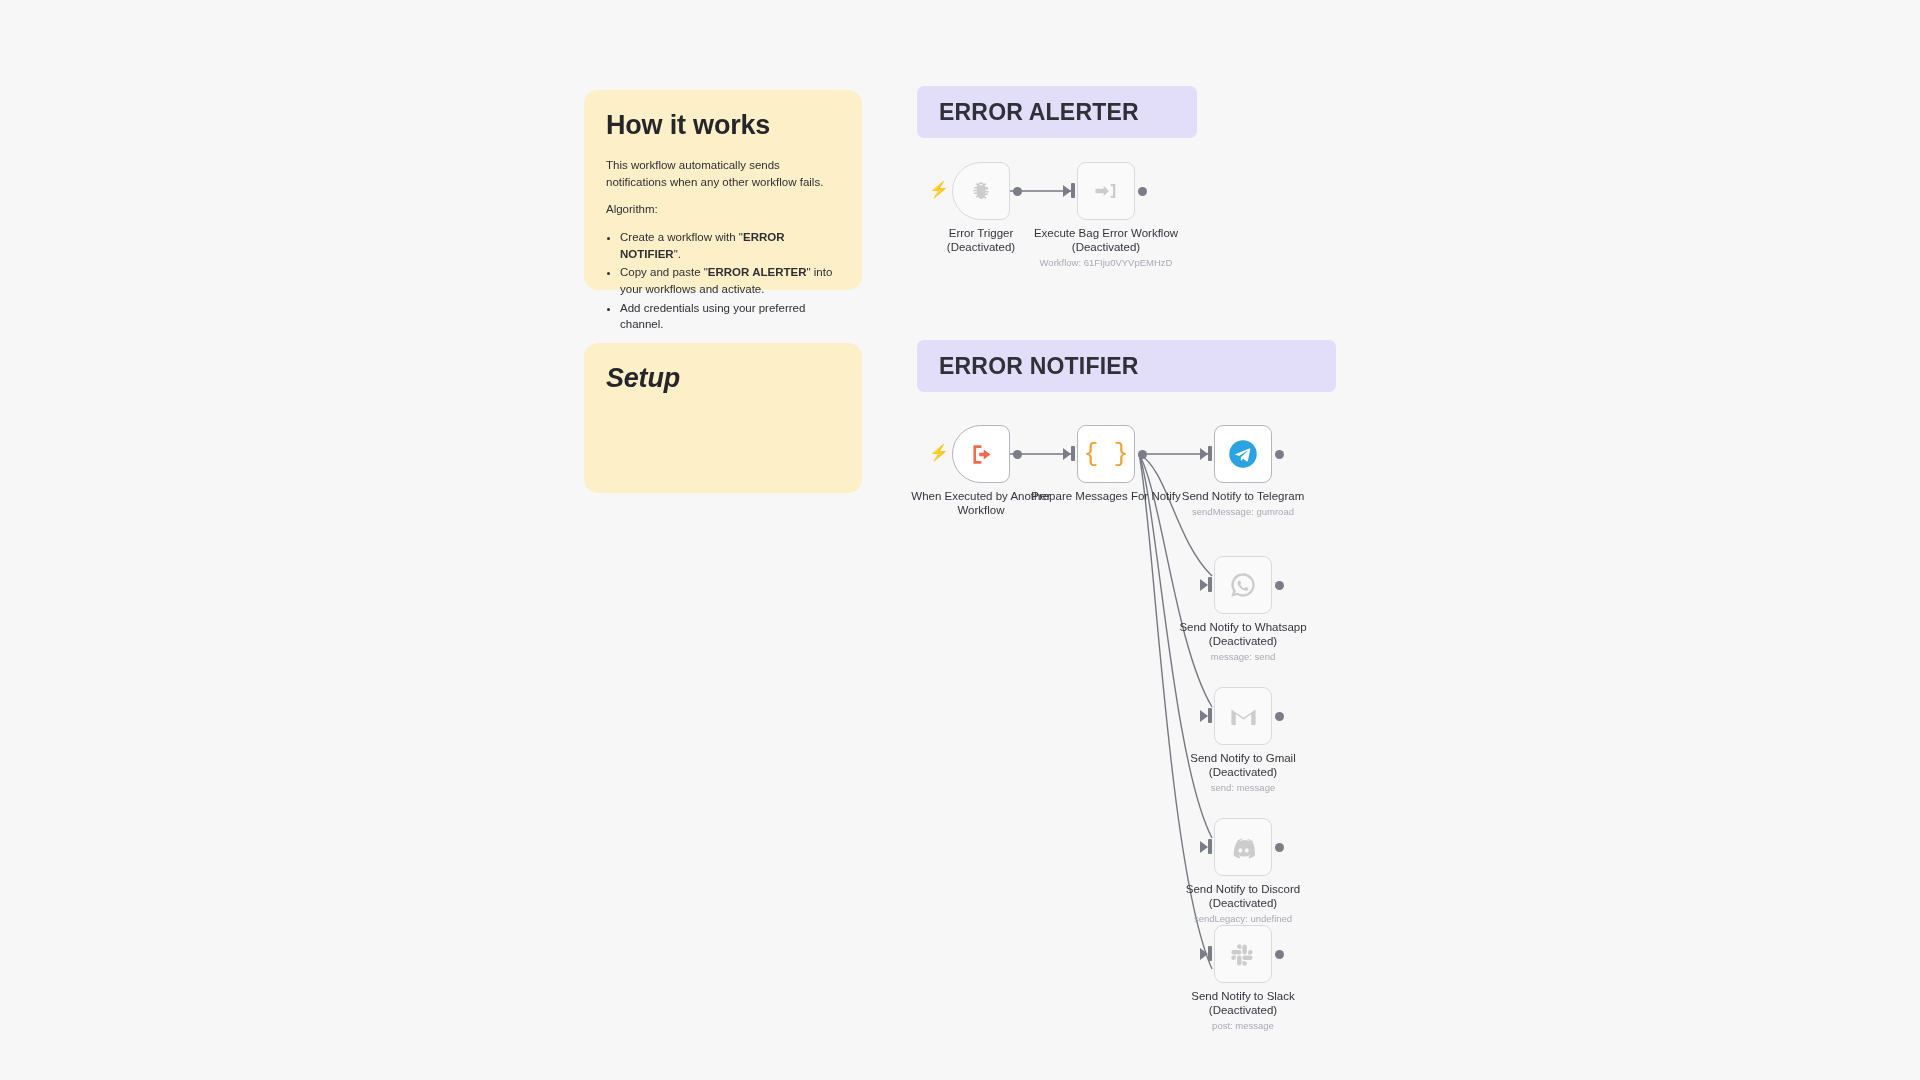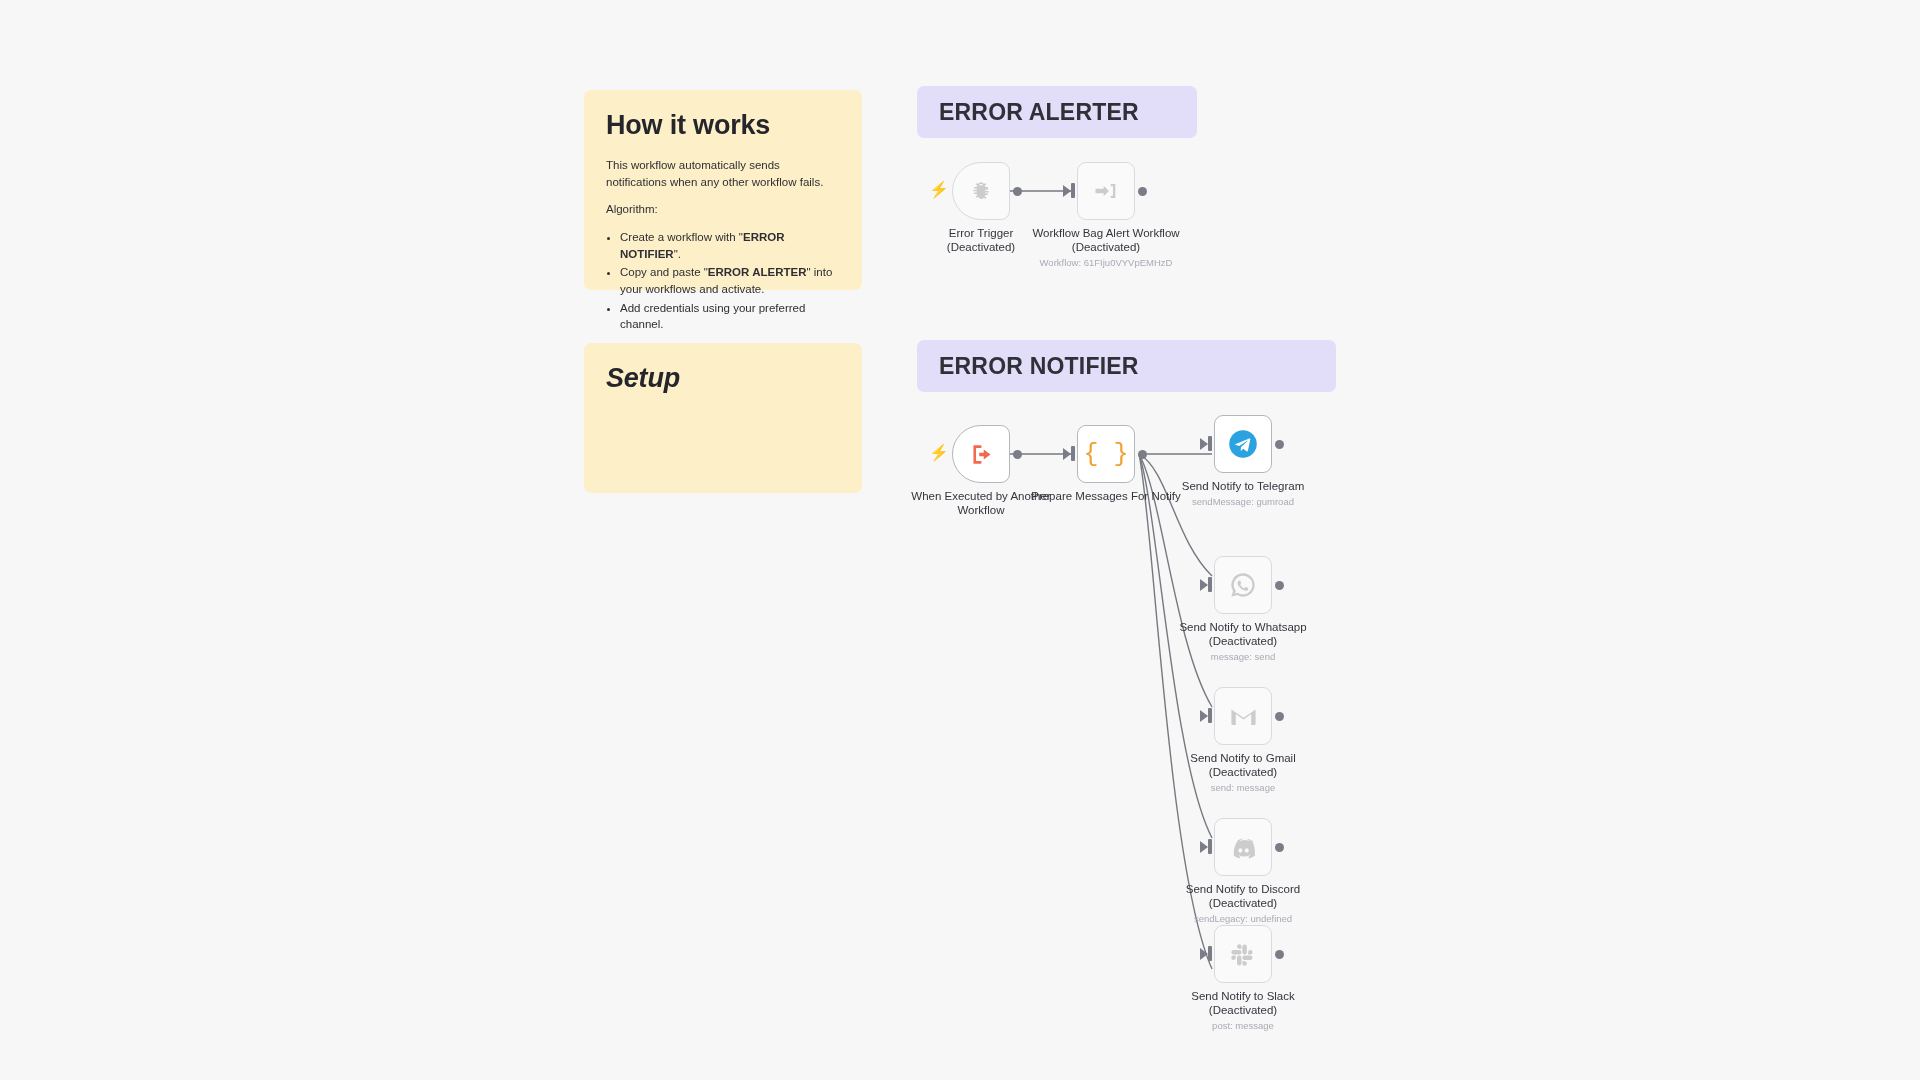--- a/index.html
+++ b/index.html
@@ -8,21 +8,21 @@
     background: #f7f7f8;
     font-family: "Liberation Sans", sans-serif;
     overflow: hidden;
   }
   #canvas { position: relative; width: 1920px; height: 1080px; }
 
   
   .sticky {
     position: absolute;
     background: #fdf0c8;
-    border-radius: 7px;
+    border-radius: 14px;
     padding: 20px 28px 18px 22px;
     color: #2f2f33;
   }
   .sticky h1 {
     font-size: 27px; font-weight: 700; color: #25262b;
     letter-spacing: -0.2px; margin-bottom: 16px;
   }
   .sticky h1.setup { margin-bottom: 13px; }
   .sticky p { font-size: 11.5px; line-height: 1.45; margin-bottom: 11px; }
   .sticky ul { margin: 0 0 0 14px; }
@@ -160,21 +160,21 @@
     <div class="box">
       <div class="in-arrow"></div>
       <div class="in-bar"></div>
       <svg width="28" height="28" viewBox="0 0 24 24">
         <path fill="#6b6e76" d="M3 10h7V7.5l4.5 4.5L10 16.5V14H3z"></path>
         <path fill="none" stroke="#6b6e76" stroke-width="2" d="M16 7h3v10h-3"></path>
       </svg>
       <div class="port out"></div>
     </div>
     <div class="label">
-      <span>Workflow Bag Alert Workflow</span><br>
+      <span>Execute Bag Error Workflow</span><br>
       <span>(Deactivated)</span>
       <span class="sublabel">Workflow: 61FIju0VYVpEMHzD</span>
     </div>
   </div>
 
   <div class="node trigger" style="left:952px; top:425px;">
     <span class="bolt">⚡</span>
     <div class="box">
       <svg width="27" height="27" viewBox="0 0 24 24">
         <path fill="none" stroke="#ef6a4e" stroke-width="2.3" stroke-linecap="round" d="M11 5H6v14h5"></path>
@@ -192,21 +192,21 @@
       <div class="in-arrow"></div>
       <div class="in-bar"></div>
       <span class="glyph" style="font-size:25px;color:#f0a030;font-family:'Liberation Mono',monospace;">{&nbsp;}</span>
       <div class="port out"></div>
     </div>
     <div class="label">
       <span>Prepare Messages For Notify</span>
     </div>
   </div>
 
-  <div class="node" style="left:1214px; top:415px;">
+  <div class="node" style="left:1214px; top:425px;">
     <div class="box">
       <div class="in-arrow"></div>
       <div class="in-bar"></div>
       <svg width="30" height="30" viewBox="0 0 24 24">
         <circle cx="12" cy="12" r="11" fill="#2aa3e0"></circle>
         <path fill="#fff" d="M5.8 12.2 17 7.6c.5-.2 1 .1.8.8l-1.9 9c-.1.6-.5.7-1 .4l-2.8-2-1.3 1.3c-.2.2-.3.2-.6.2l.2-2.9 5.3-4.8c.2-.2-.1-.3-.3-.2l-6.5 4.1-2.8-.9c-.6-.2-.6-.6.1-.9z"></path>
       </svg>
       <div class="port out"></div>
     </div>
     <div class="label">

